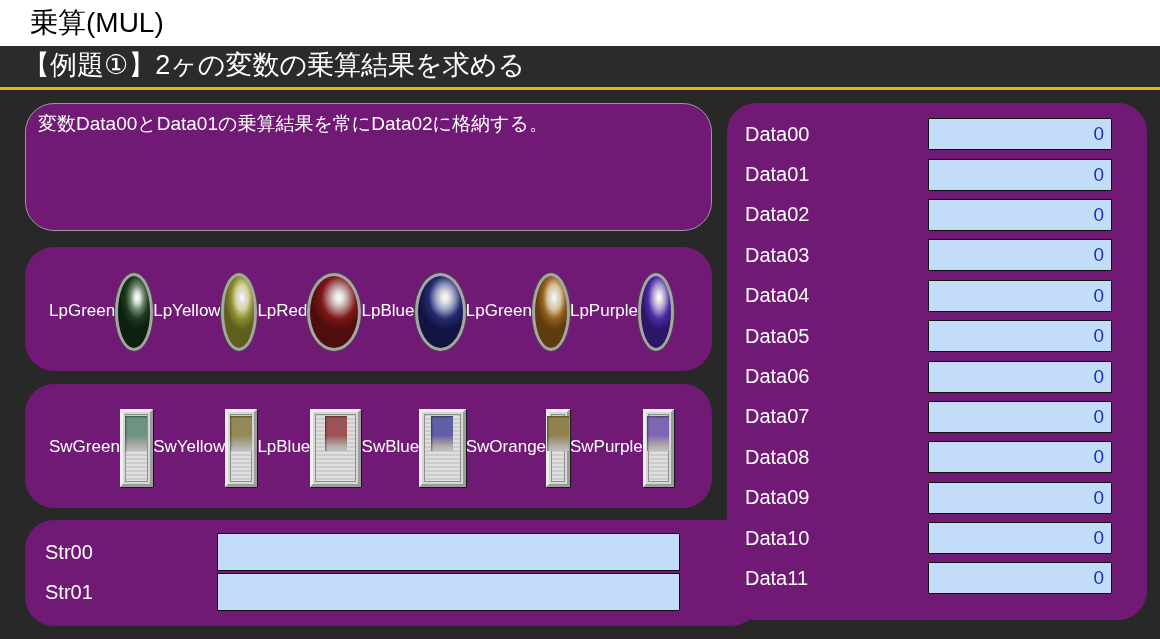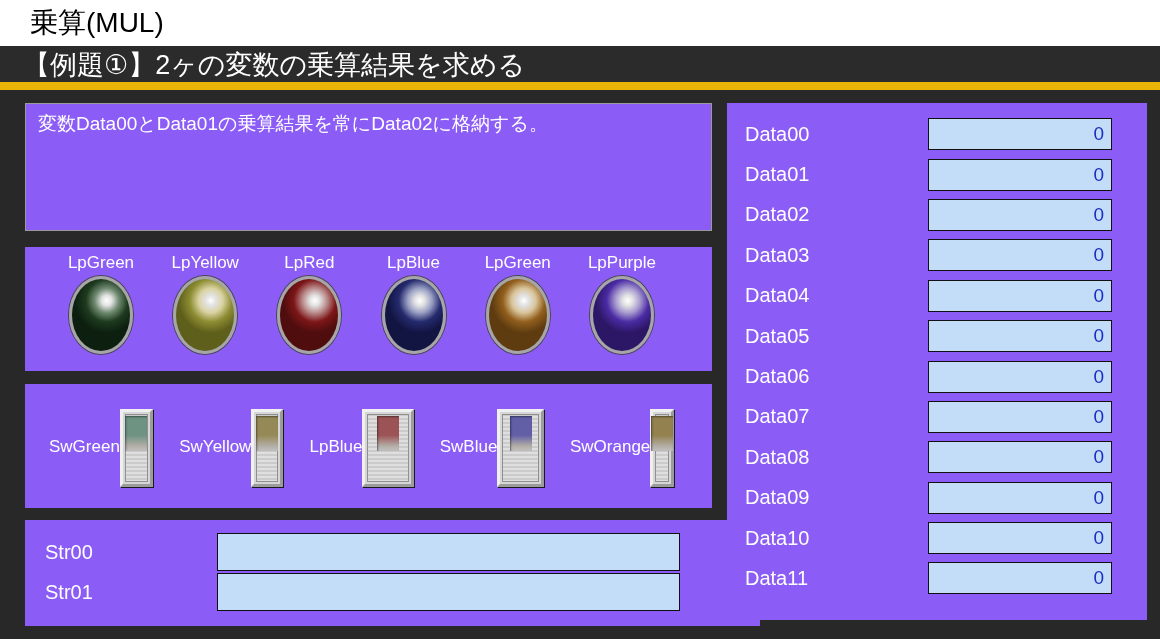--- a/index.html
+++ b/index.html
@@ -7,36 +7,36 @@
     width:1160px; height:639px; position:relative; overflow:hidden;
     background:#282828;
     font-family:"Liberation Sans","DejaVu Sans",sans-serif;
   }
 
   
   .titlebar { position:absolute; left:0; top:0; width:1160px; height:46px; background:#ffffff; }
   .titlebar .t { position:absolute; left:30px; top:0; line-height:46px; font-size:28px; color:#000; }
 
   .headerbar { position:absolute; left:0; top:46px; width:1160px; height:44px;
-    background:#2b2b2b; border-bottom:8px solid #eab308; box-sizing:border-box; }
+    background:#2b2b2b; border-bottom:3px solid #eab308; box-sizing:border-box; }
   .headerbar .t { padding-left:23px; line-height:38px; font-size:27px; color:#ffffff; white-space:nowrap; }
 
   
-  .panel { position:absolute; background:#8b5cf6; }
+  .panel { position:absolute; background:#701a75;border-radius:29px; }
 
   
   #desc-panel { left:25px; top:103px; width:687px; height:128px;
     border:1px solid #9a9a9a; box-sizing:border-box; padding:7px 12px; }
   #desc-panel .txt { color:#fff; font-size:19px; line-height:26px; }
 
   
   #lamp-panel { left:25px; top:247px; width:687px; height:124px;
     display:flex; justify-content:space-between; box-sizing:border-box;
     padding:6px 38px 0 24px; }
-  .lampcol { display:flex; flex-direction:column; align-items:center; width:104px; }
+  .lampcol { display:flex; align-items:center; width:104px; }
   .lampcol .lbl { color:#fff; font-size:17px; height:23px; white-space:nowrap; }
   .lamp { width:58px; height:72px; border-radius:50%;
     border:3px solid #a6a6a6; box-shadow:0 0 0 1px #474747;
     background:radial-gradient(55% 45% at 60% 30%,
       #ffffff 0%, #e2e2e2 16%, var(--light) 38%, var(--base) 66%, var(--dark) 100%); }
 
   
   #switch-panel { left:25px; top:384px; width:687px; height:124px;
     display:flex; justify-content:space-between; box-sizing:border-box;
     padding:4px 38px 0 24px; }
@@ -138,20 +138,26 @@
     <div class="sw" style="--slot: #625fa6;">
         <div class="slot"></div>
       </div>
   </div>
   <div class="swcol">
     <div class="lbl">SwOrange</div>
     <div class="sw" style="--slot: #93824f;">
         <div class="slot"></div>
       </div>
   </div>
+  <div class="swcol">
+    <div class="lbl">SwPurple</div>
+    <div class="sw" style="--slot: #7e66b4;">
+        <div class="slot"></div>
+      </div>
+  </div>
 </div>
 
 <div class="panel" id="str-panel">
   <div class="strrow r0">
     <div class="lbl">Str00</div>
     <input class="strfield" type="text" value="" style="">
   </div>
   <div class="strrow r1">
     <div class="lbl">Str01</div>
     <input class="strfield" type="text" value="" style="">

